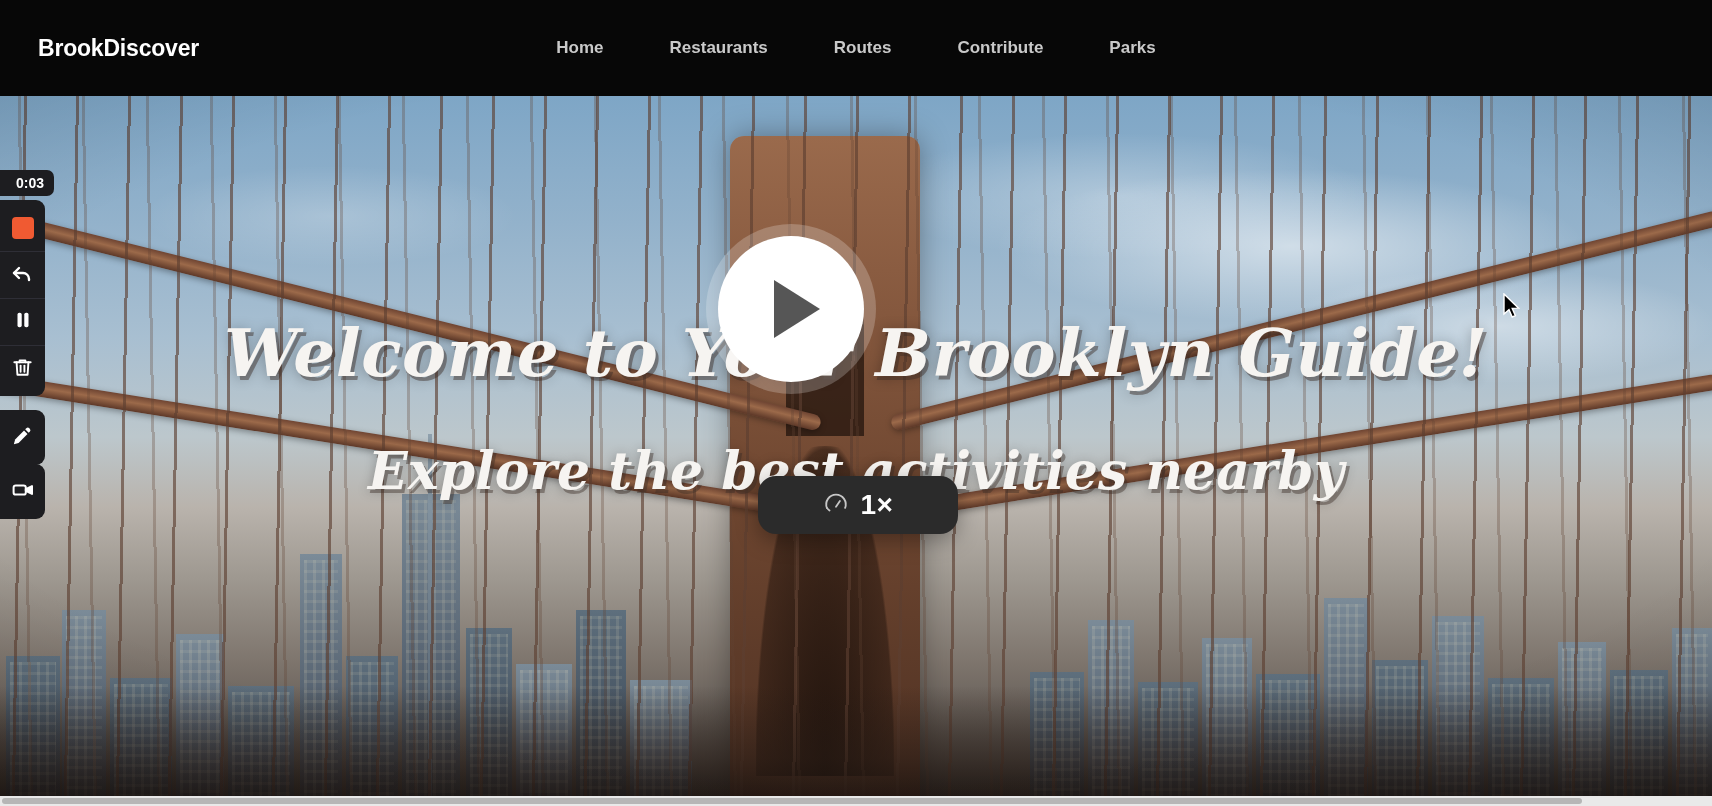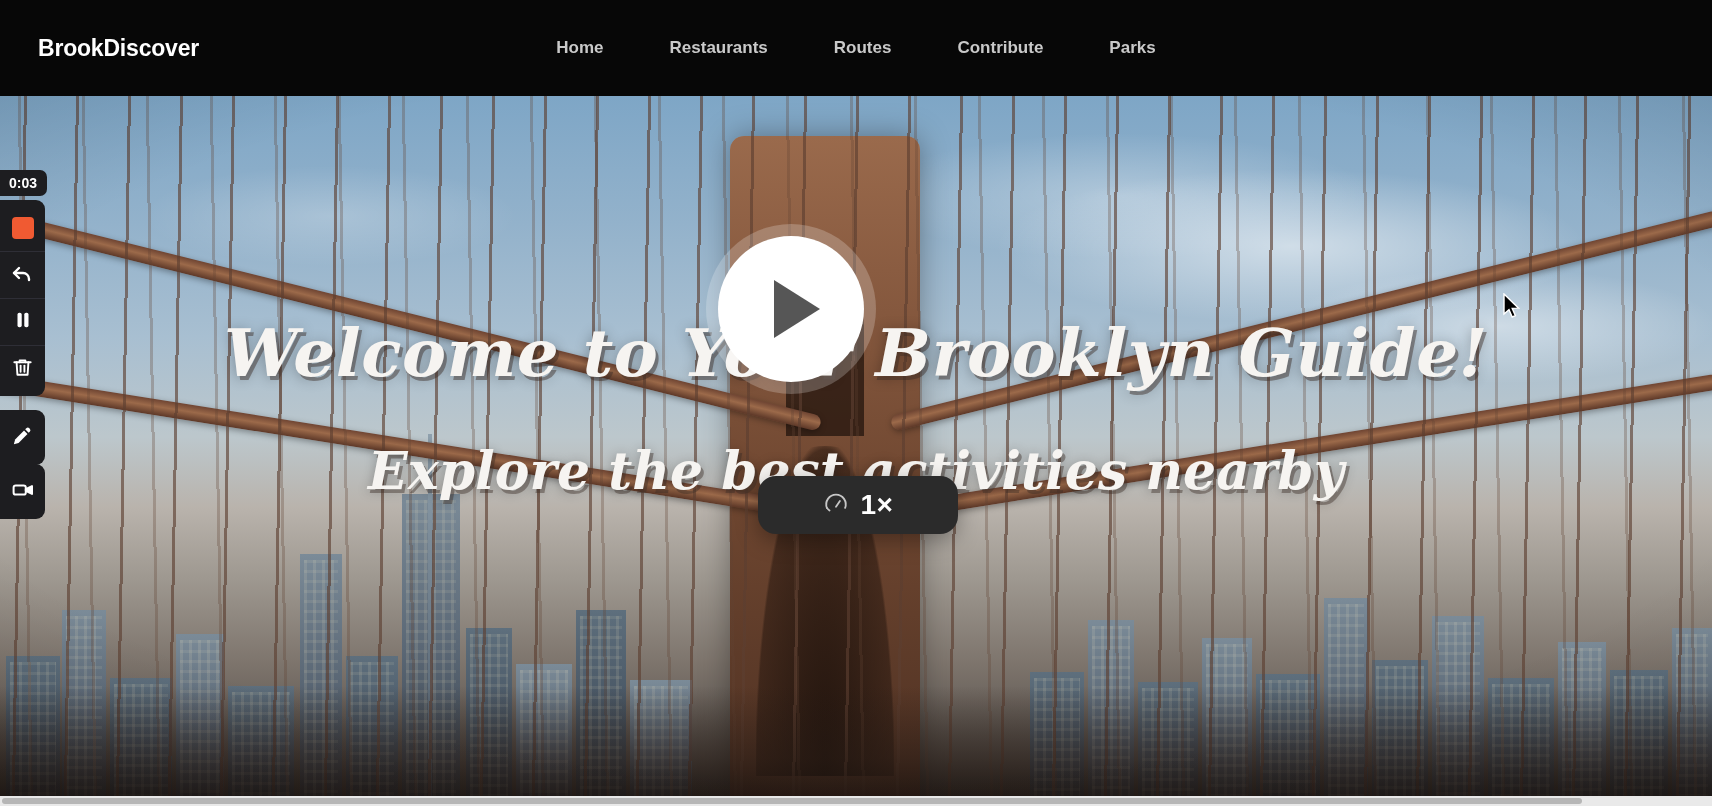--- a/index.html
+++ b/index.html
@@ -226,21 +226,21 @@
     display:flex; align-items:center; justify-content:center;
     color:#fff; font-size: 26px; font-weight: 700;
   }
 
   
   .rec-timer {
     position:absolute; left: 0; top: 170px;
     background: #1d1d20;
     color: #ffffff;
     font-size: 14px; font-weight: 700;
-    padding: 5px 10px 5px 9px;
+    padding: 5px 10px 5px 16px;
     border-radius: 0 7px 7px 0;
     z-index: 30;
   }
   .rec-bar {
     position:absolute; left: 0; top: 200px;
     width: 45px;
     background: #1d1d20;
     border-radius: 0 9px 9px 0;
     z-index: 30;
     padding: 4px 0;

